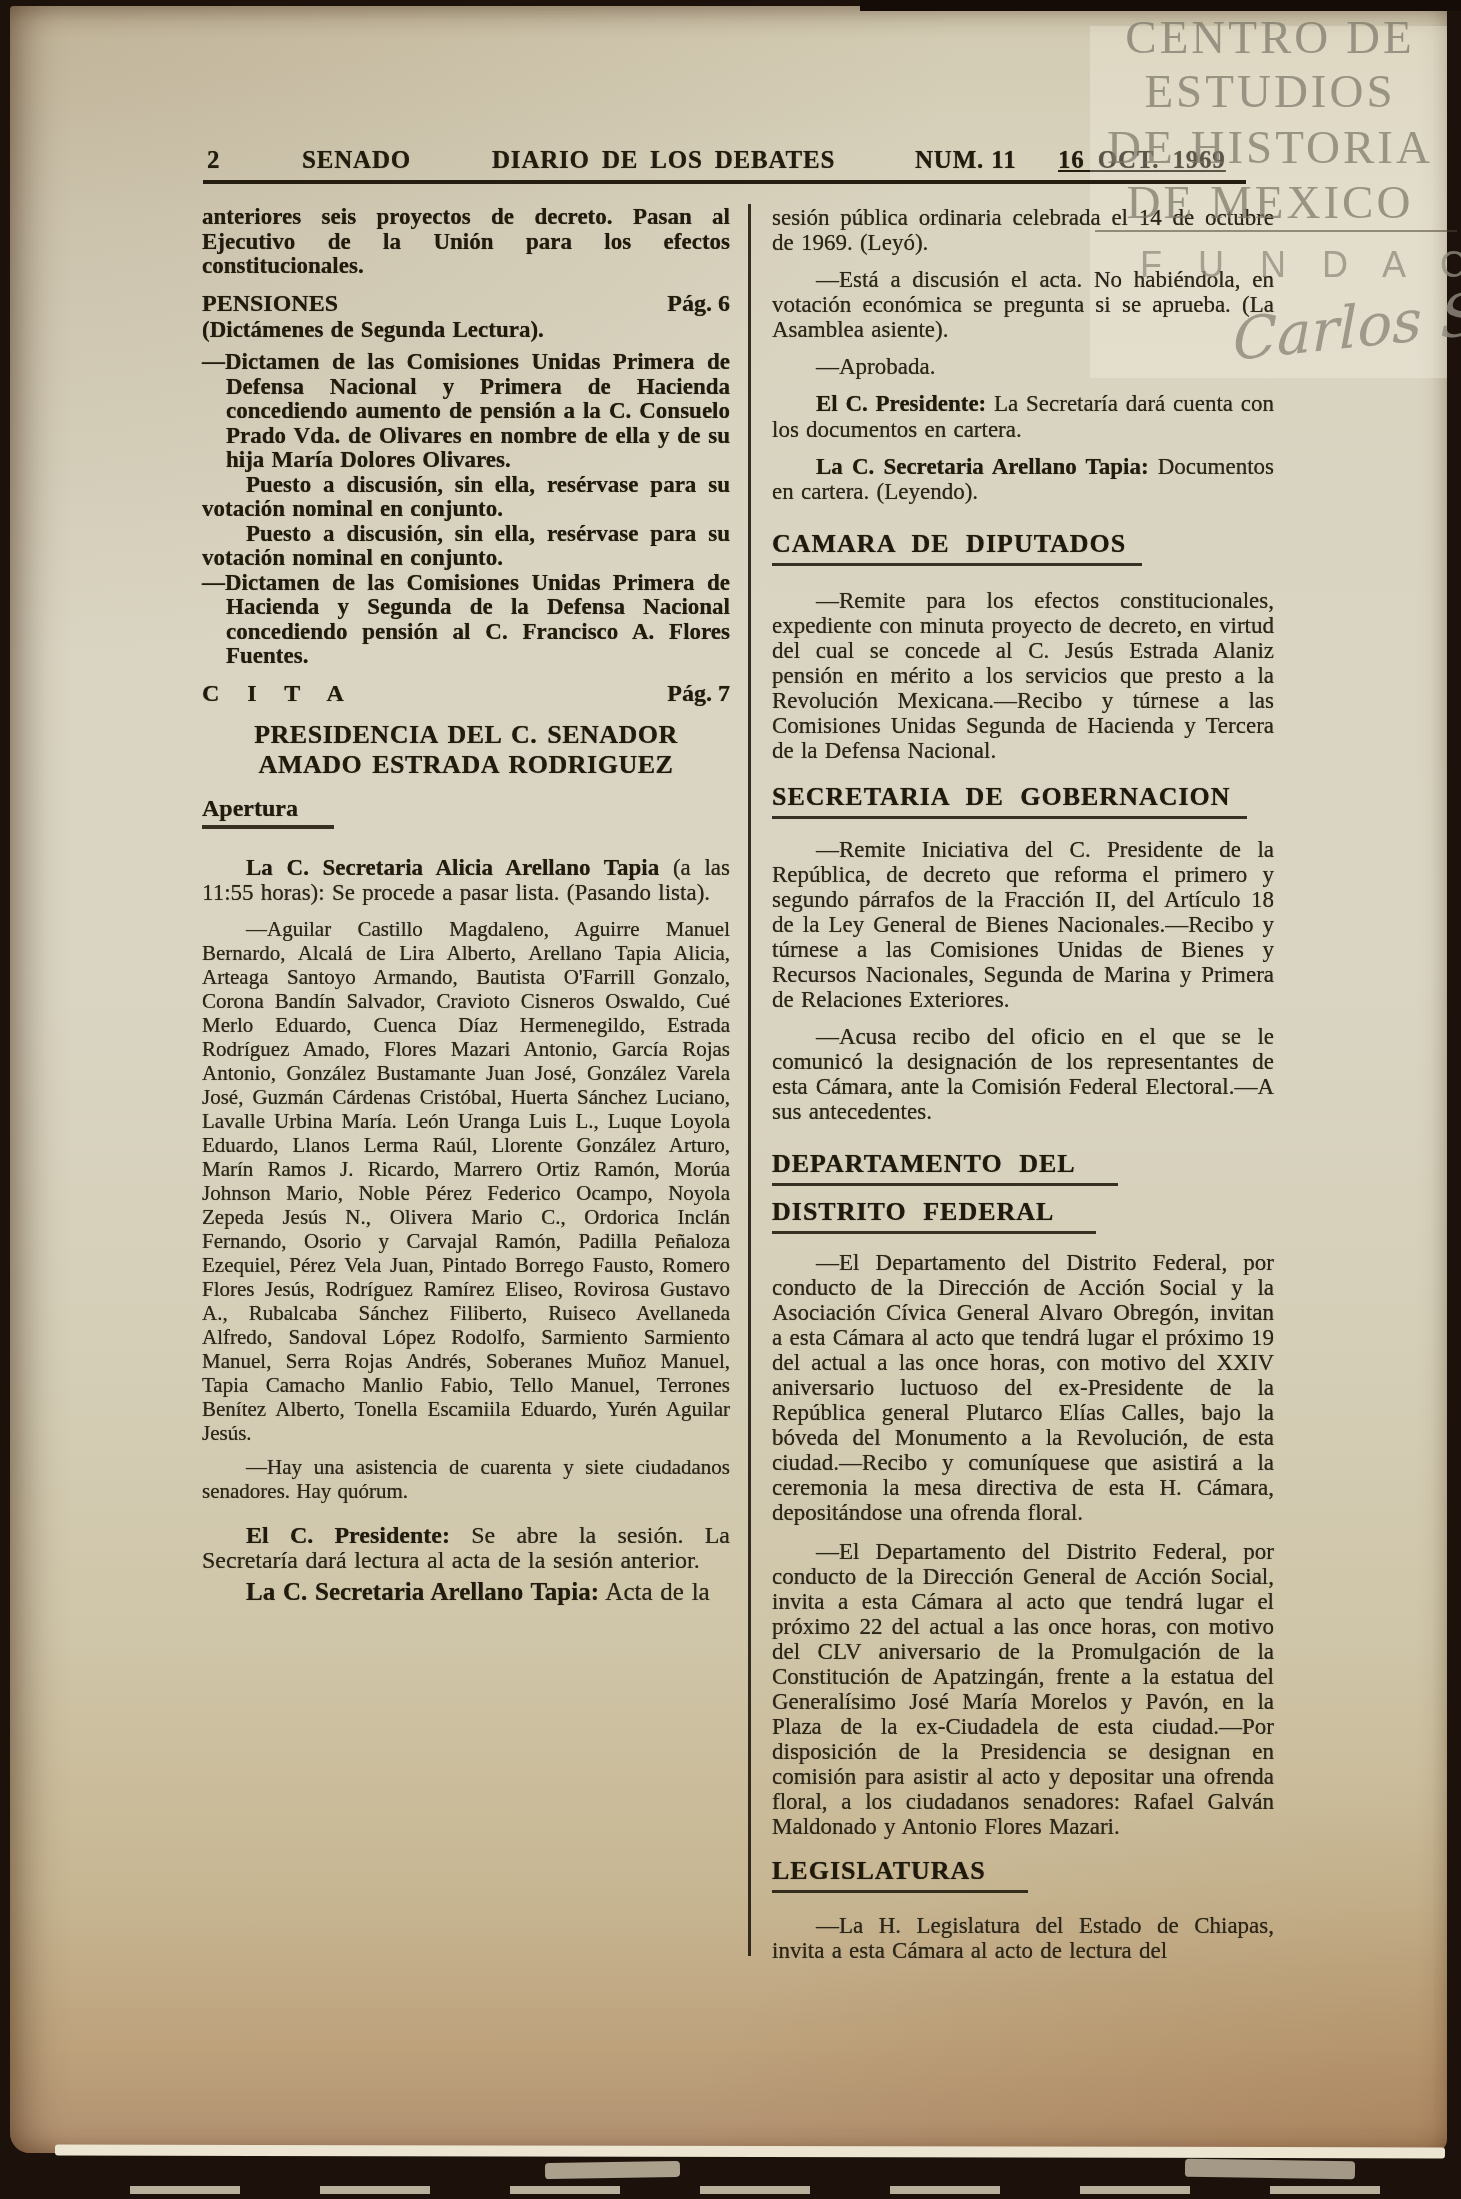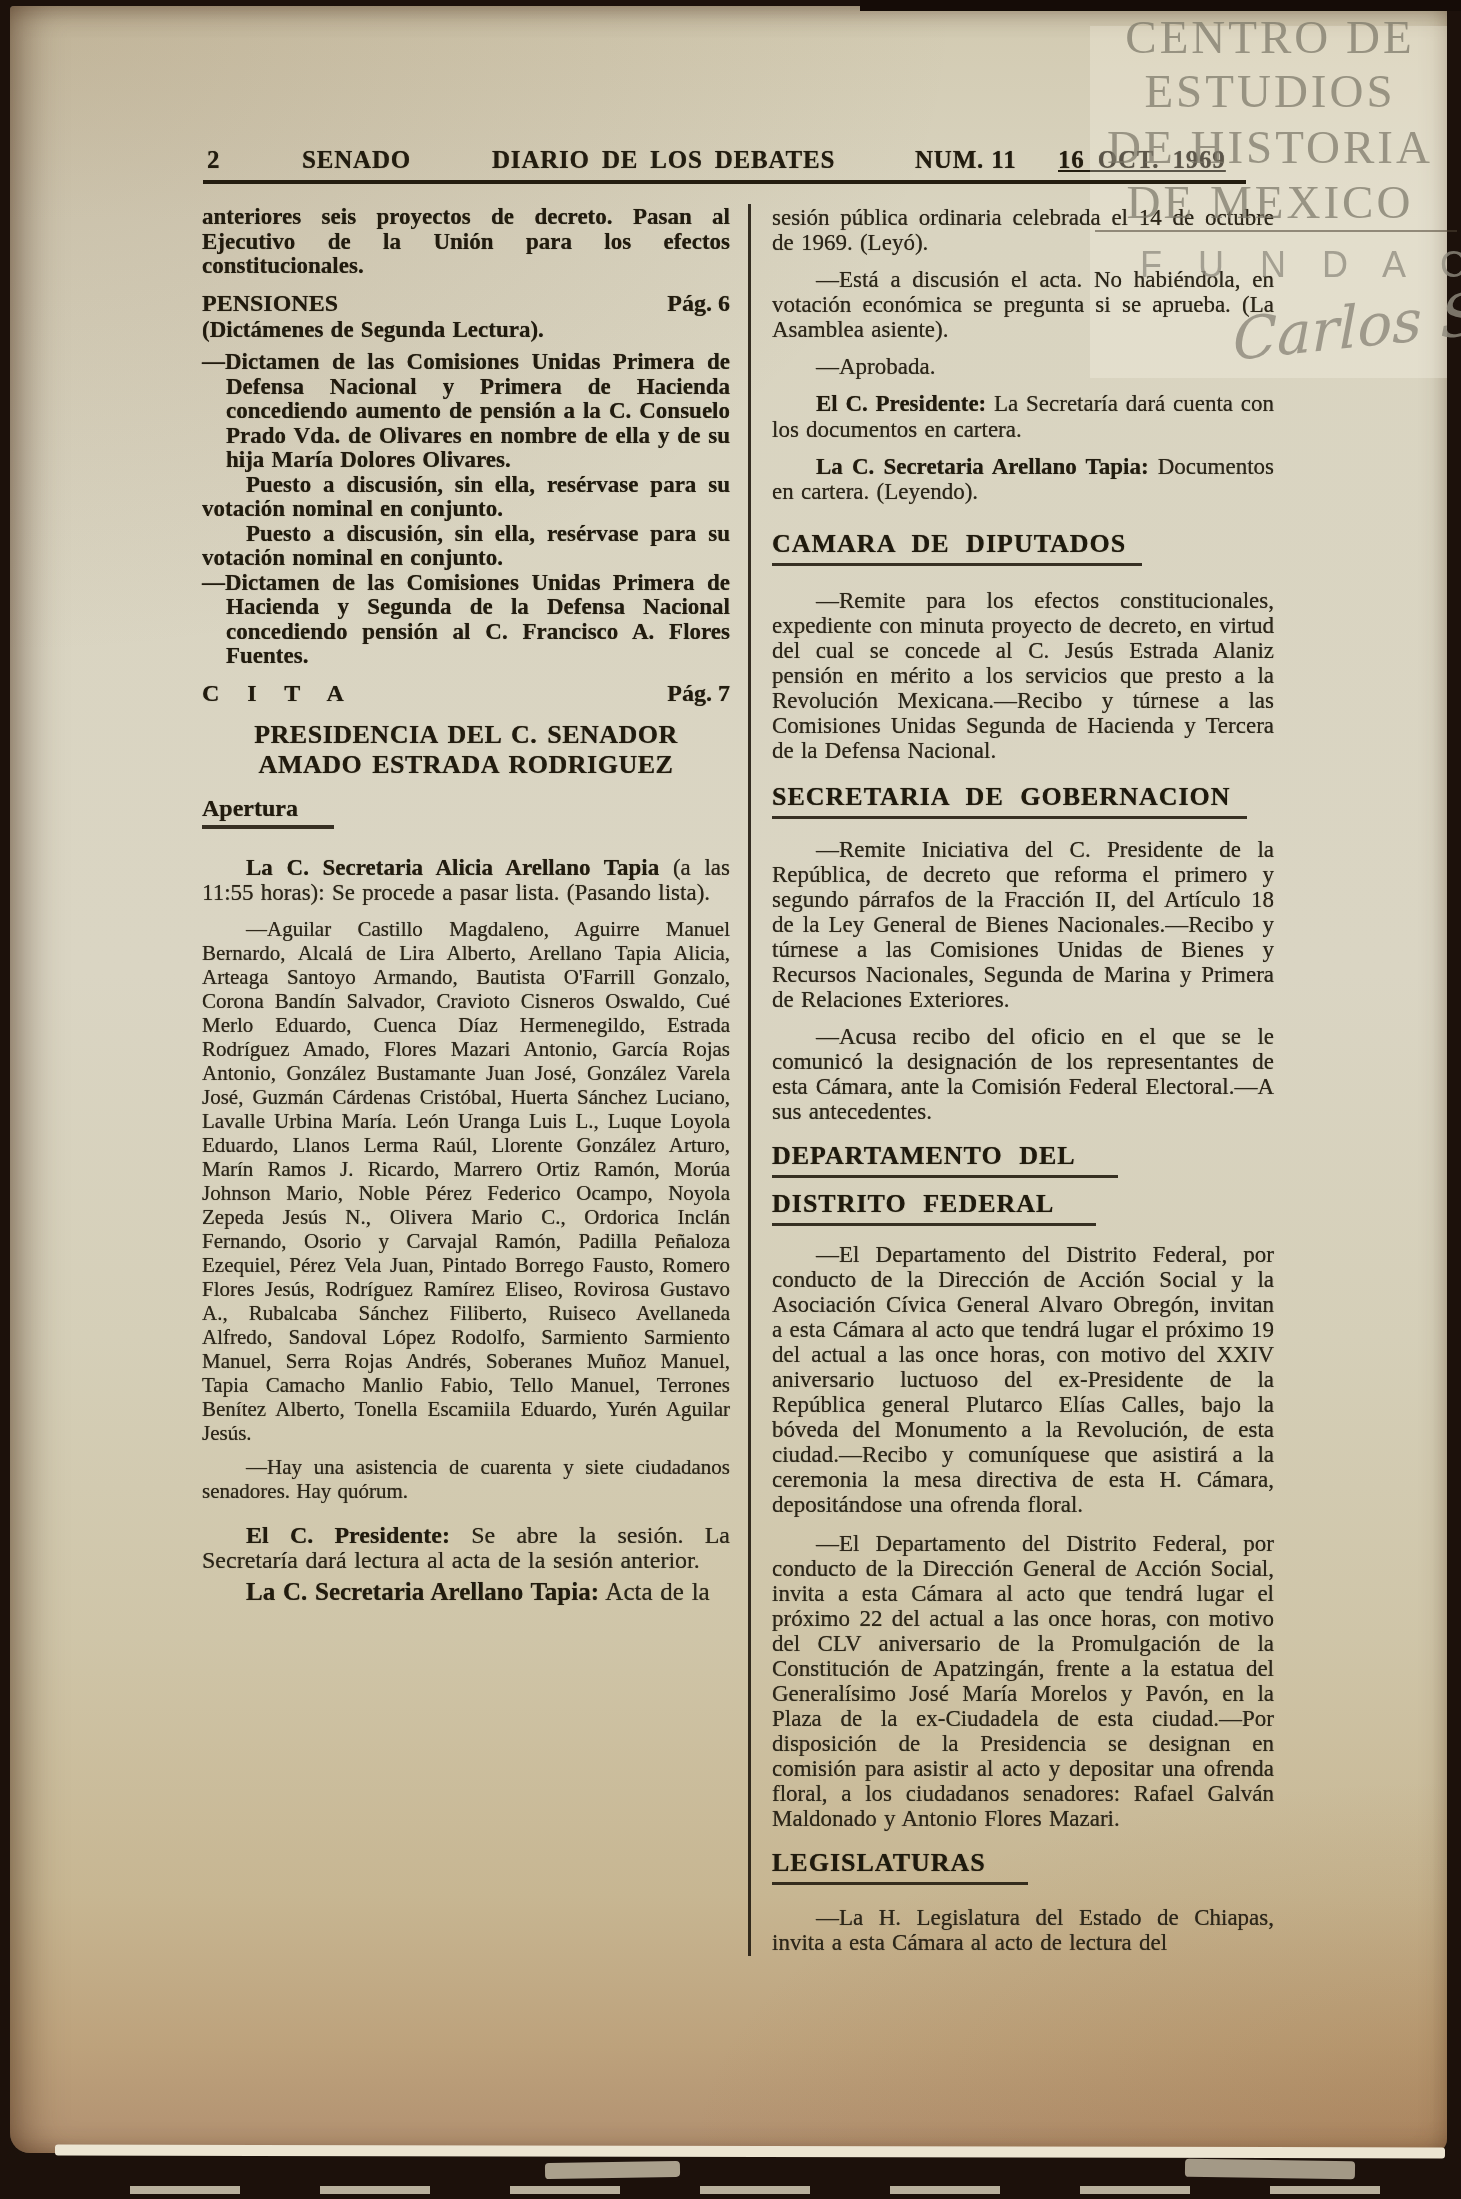--- a/index.html
+++ b/index.html
@@ -159,21 +159,21 @@
     <p class="ind m-md"><span class="b">El C. Presidente:</span><span> La Secretaría dará cuenta con los documentos en cartera.</span></p>
     <p class="ind"><span class="b">La C. Secretaria Arellano Tapia:</span><span> Documentos en cartera. (Leyendo).</span></p>
 
     <p class="sect" style="margin-top:26px"><span>CAMARA DE DIPUTADOS</span></p>
     <p class="ind" style="margin-top:22px">—Remite para los efectos constitucionales, expediente con minuta proyecto de decreto, en virtud del cual se concede al C. Jesús Estrada Alaniz pensión en mérito a los servicios que presto a la Revolución Mexicana.—Recibo y túrnese a las Comisiones Unidas Segunda de Hacienda y Tercera de la Defensa Nacional.</p>
 
     <p class="sect" style="margin-top:20px"><span>SECRETARIA DE GOBERNACION</span></p>
     <p class="ind" style="margin-top:18px">—Remite Iniciativa del C. Presidente de la República, de decreto que reforma el primero y segundo párrafos de la Fracción II, del Artículo 18 de la Ley General de Bienes Nacionales.—Recibo y túrnese a las Comisiones Unidas de Bienes y Recursos Nacionales, Segunda de Marina y Primera de Relaciones Exteriores.</p>
     <p class="ind" style="margin-top:12px">—Acusa recibo del oficio en el que se le comunicó la designación de los representantes de esta Cámara, ante la Comisión Federal Electoral.—A sus antecedentes.</p>
 
-    <p class="sect" style="margin-top:18px"><span class="wide">DEPARTAMENTO DEL</span></p>
+    <p class="sect" style="margin-top:26px"><span class="wide">DEPARTAMENTO DEL</span></p>
     <p class="sect" style="margin-top:12px"><span class="wide">DISTRITO FEDERAL</span></p>
     <p class="ind" style="margin-top:16px">—El Departamento del Distrito Federal, por conducto de la Dirección de Acción Social y la Asociación Cívica General Alvaro Obregón, invitan a esta Cámara al acto que tendrá lugar el próximo 19 del actual a las once horas, con motivo del XXIV aniversario luctuoso del ex-Presidente de la República general Plutarco Elías Calles, bajo la bóveda del Monumento a la Revolución, de esta ciudad.—Recibo y comuníquese que asistirá a la ceremonia la mesa directiva de esta H. Cámara, depositándose una ofrenda floral.</p>
     <p class="ind" style="margin-top:14px">—El Departamento del Distrito Federal, por conducto de la Dirección General de Acción Social, invita a esta Cámara al acto que tendrá lugar el próximo 22 del actual a las once horas, con motivo del CLV aniversario de la Promulgación de la Constitución de Apatzingán, frente a la estatua del Generalísimo José María Morelos y Pavón, en la Plaza de la ex-Ciudadela de esta ciudad.—Por disposición de la Presidencia se designan en comisión para asistir al acto y depositar una ofrenda floral, a los ciudadanos senadores: Rafael Galván Maldonado y Antonio Flores Mazari.</p>
 
     <p class="sect" style="margin-top:18px"><span class="wide">LEGISLATURAS</span></p>
     <p class="ind" style="margin-top:20px">—La H. Legislatura del Estado de Chiapas, invita a esta Cámara al acto de lectura del</p>
   </div>
 
 </div>
 

